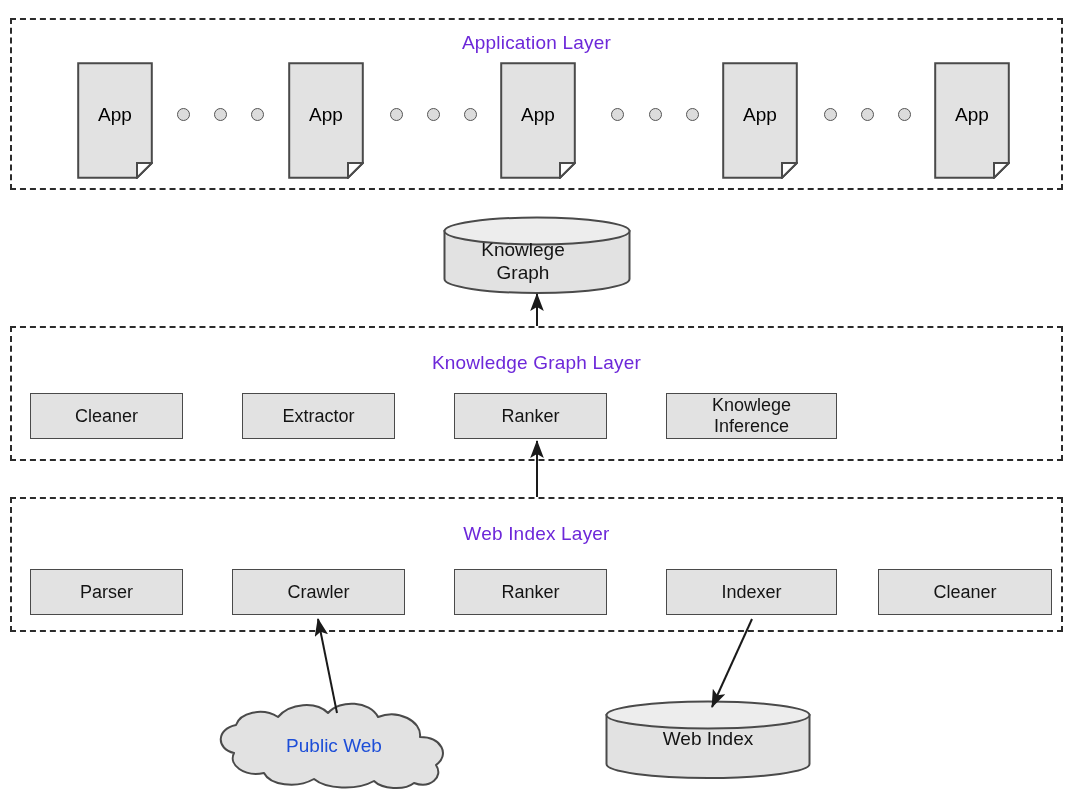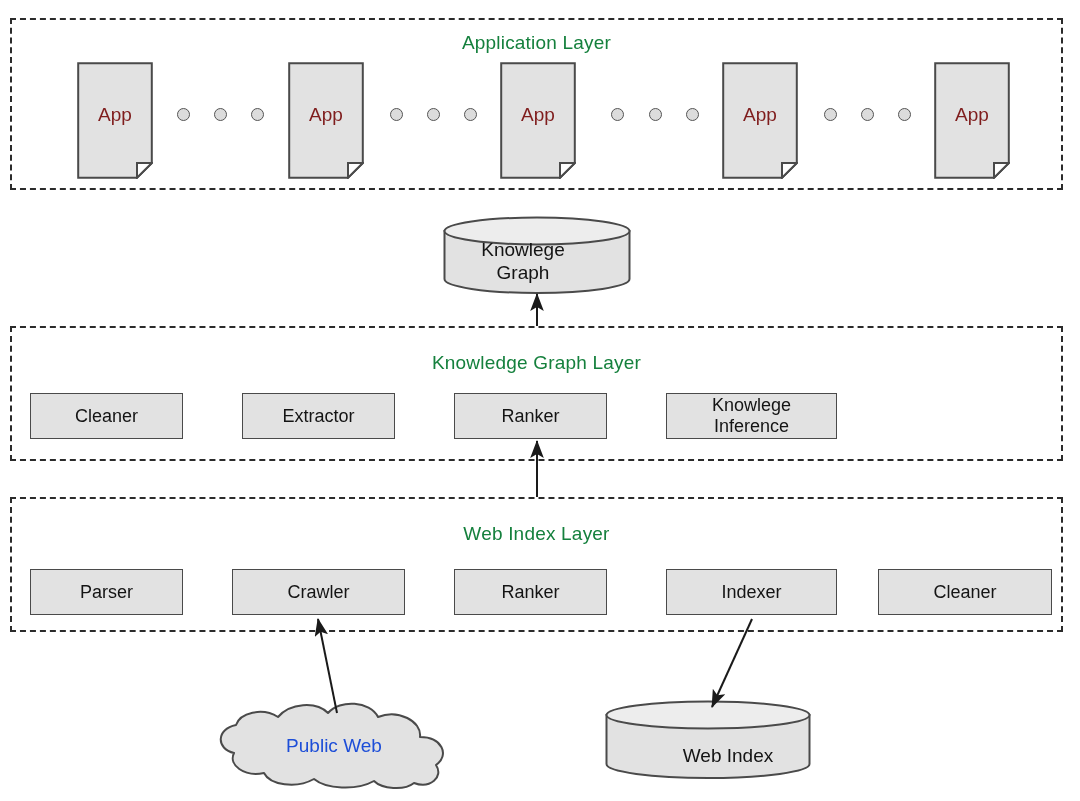--- a/index.html
+++ b/index.html
@@ -34,42 +34,42 @@
   #layer-kg          { left: 10px;  top: 326px; width: 1053px; height: 135px; }
   #layer-webindex    { left: 10px;  top: 497px; width: 1053px; height: 135px; }
 
   .layer-title {
     position: absolute;
     left: 0;
     width: 100%;
     text-align: center;
     font-size: 19px;
     letter-spacing: 0.2px;
-    color: #15803d;
+    color: #6d28d9;
   }
   #layer-application .layer-title { top: 12px; }
   #layer-kg .layer-title          { top: 24px; }
   #layer-webindex .layer-title    { top: 24px; }
 
   
   .app-shape {
     position: absolute;
     top: 62px;
     width: 76px;
     height: 117px;
   }
   .app-shape svg { display: block; }
   .app-label {
     position: absolute;
     left: 0;
     top: 42px;
     width: 76px;
     text-align: center;
     font-size: 19px;
-    color: #7f1d1d;
+    color: #000000;
     pointer-events: none;
   }
 
   
   .dot {
     position: absolute;
     width: 13px;
     height: 13px;
     top: 108px;
     border-radius: 50%;
@@ -263,21 +263,21 @@
                C 36 20, 58 14, 74 24 Z" fill="#e2e2e2" stroke="#4a4a4a" stroke-width="2" stroke-linejoin="round"></path>
     </svg>
     <div class="cloud-label" style="top:42px;">Public Web</div>
   </div>
 
   <div class="cylinder" style="left:605px; top:700px; width:206px; height:80px;">
     <svg width="206" height="80" viewBox="0 0 206 80">
       <path d="M1.5 15 V64 a101.5 14 0 0 0 203 0 V15 Z" fill="#e2e2e2" stroke="#4a4a4a" stroke-width="2"></path>
       <ellipse cx="103" cy="15" rx="101.5" ry="13.5" fill="#ededed" stroke="#4a4a4a" stroke-width="2"></ellipse>
     </svg>
-    <div class="cyl-label" style="top:44px;padding-left:20px;">Web Index</div>
+    <div class="cyl-label" style="top:27px;">Web Index</div>
   </div>
 
   <svg id="connectors" viewBox="0 0 1080 801">
     <defs>
       <marker id="arrow" markerWidth="10" markerHeight="10" refX="8.5" refY="3.4" orient="auto" markerUnits="strokeWidth">
         <path d="M0,0 L9,3.4 L0,6.8 L2,3.4 Z" fill="#1a1a1a"></path>
       </marker>
     </defs>
 
     <line x1="537" y1="326" x2="537" y2="294" stroke="#1a1a1a" stroke-width="2" marker-end="url(#arrow)"></line>

